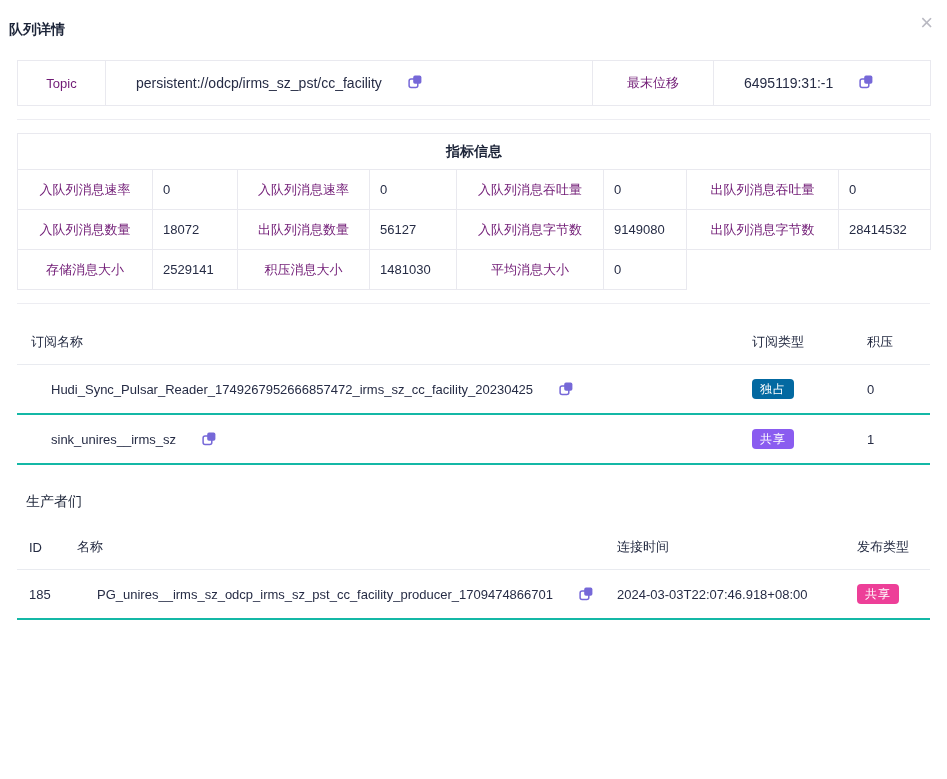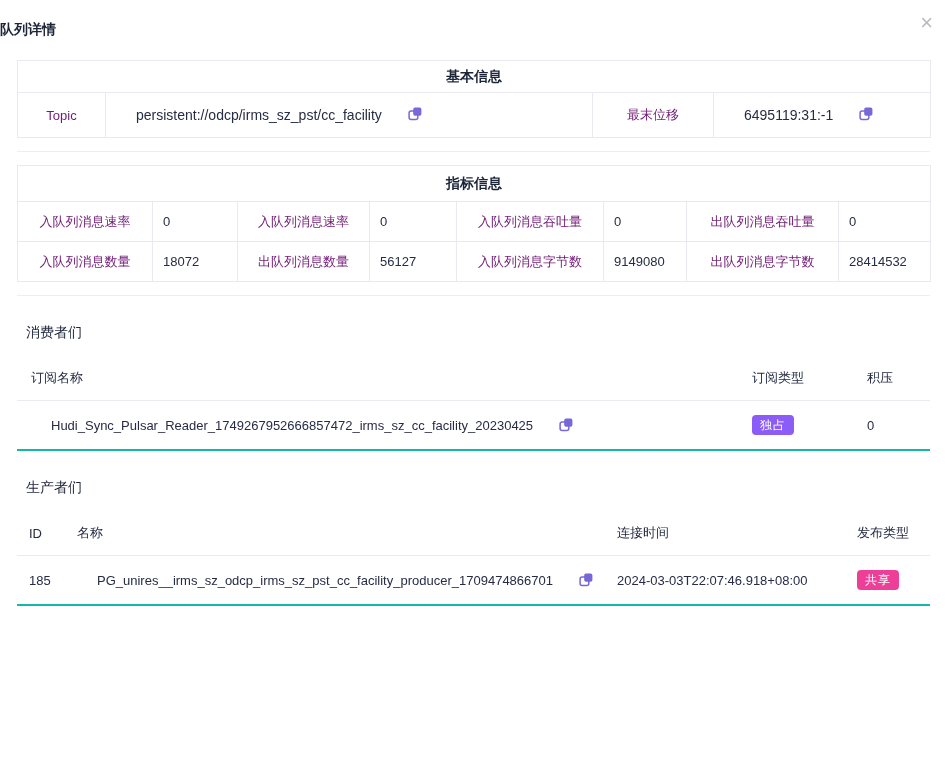--- a/index.html
+++ b/index.html
@@ -3,21 +3,21 @@
 <meta charset="utf-8">
 <style>
   html,body { margin:0; padding:0; }
   body {
     width:947px; height:779px; overflow:hidden;
     background:#ffffff;
     font-family:"Liberation Sans","DejaVu Sans",sans-serif;
     color:#262c45;
     position:relative;
   }
-  .modal-header { position:relative; padding:21px 17px 0 0; height:16px; }
+  .modal-header { position:relative; padding:21px 17px 0 9px; height:16px; }
   .modal-title { font-size:14px; font-weight:bold; color:#1c2438; }
   .close-btn {
     position:absolute; top:12px; right:14px;
     font-size:22px; line-height:22px; color:#b9b9c2;
     cursor:pointer; font-weight:300; user-select:none;
   }
 
   
   .grid-table { border-collapse:collapse; table-layout:fixed; width:913px; margin:0 0 0 17px; }
   .grid-table td { border:1px solid #e9e9ef; font-size:13px; color:#262c45; overflow:hidden; white-space:nowrap; }
@@ -67,23 +67,20 @@
   <div style="height:23px"></div>
 
   <table class="grid-table basic-table">
     <colgroup>
         <col style="width:88px">
         <col style="width:487px">
         <col style="width:121px">
         <col style="width:217px">
       </colgroup>
     <tbody>
-        <tr class="section-row">
-      <td colspan="4">基本信息</td>
-    </tr>
     <tr class="data-row">
       <td class="lbl">Topic</td>
       <td class="val">
         <span class="cellwrap">
           <span>persistent://odcp/irms_sz_pst/cc_facility</span>
           <svg class="copy-icon" width="14" height="14" viewBox="0 0 14 14">
                 <rect x="1.1" y="3.9" width="8.7" height="8.7" rx="2" fill="none" stroke="currentColor" stroke-width="1.5"></rect>
                 <rect x="5.2" y="0.6" width="8.2" height="8.2" rx="1.8" fill="currentColor"></rect>
               </svg>
         </span>
@@ -134,26 +131,34 @@
         <tr>
           <td class="lbl">入队列消息数量</td>
           <td class="val">18072</td>
           <td class="lbl">出队列消息数量</td>
           <td class="val">56127</td>
           <td class="lbl">入队列消息字节数</td>
           <td class="val">9149080</td>
           <td class="lbl">出队列消息字节数</td>
           <td class="val">28414532</td>
         </tr>
+        <tr>
+          <td class="lbl">存储消息大小</td>
+          <td class="val">2529141</td>
+          <td class="lbl">积压消息大小</td>
+          <td class="val">1481030</td>
+          <td class="lbl">平均消息大小</td>
+          <td class="val">0</td>
+          <td class="blank" colspan="2"></td>
+        </tr>
       </tbody>
   </table>
 
   <div class="divider"></div>
 
-  <div class="section-heading">消费者们</div>
 
   <table class="list-table consumers-table">
     <colgroup>
         <col style="width:723px">
         <col style="width:115px">
         <col style="width:75px">
       </colgroup>
     <thead>
       <tr>
         <th>订阅名称</th>
@@ -165,22 +170,35 @@
         <tr>
           <td>
             <span class="cellwrap">
               <span>Hudi_Sync_Pulsar_Reader_1749267952666857472_irms_sz_cc_facility_20230425</span>
               <svg class="copy-icon" width="14" height="14" viewBox="0 0 14 14" aria-hidden="true">
     <rect x="1.1" y="3.9" width="8.7" height="8.7" rx="2" fill="none" stroke="currentColor" stroke-width="1.5"></rect>
     <rect x="5.2" y="0.6" width="8.2" height="8.2" rx="1.8" fill="currentColor"></rect>
   </svg>
             </span>
           </td>
-          <td><span class="badge" style="background: #8b5cf6;">独占</span></td>
+          <td><span class="badge" style="background: #0369a1;">独占</span></td>
           <td>0</td>
+        </tr>
+        <tr>
+          <td>
+            <span class="cellwrap">
+              <span>sink_unires__irms_sz</span>
+              <svg class="copy-icon" width="14" height="14" viewBox="0 0 14 14" aria-hidden="true">
+    <rect x="1.1" y="3.9" width="8.7" height="8.7" rx="2" fill="none" stroke="currentColor" stroke-width="1.5"></rect>
+    <rect x="5.2" y="0.6" width="8.2" height="8.2" rx="1.8" fill="currentColor"></rect>
+  </svg>
+            </span>
+          </td>
+          <td><span class="badge" style="background: rgb(138, 92, 240);">共享</span></td>
+          <td>1</td>
         </tr>
       </tbody>
   </table>
 
   <div class="section-heading" style="">生产者们</div>
 
   <table class="list-table producers-table">
     <colgroup>
         <col style="width:48px">
         <col style="width:540px">

